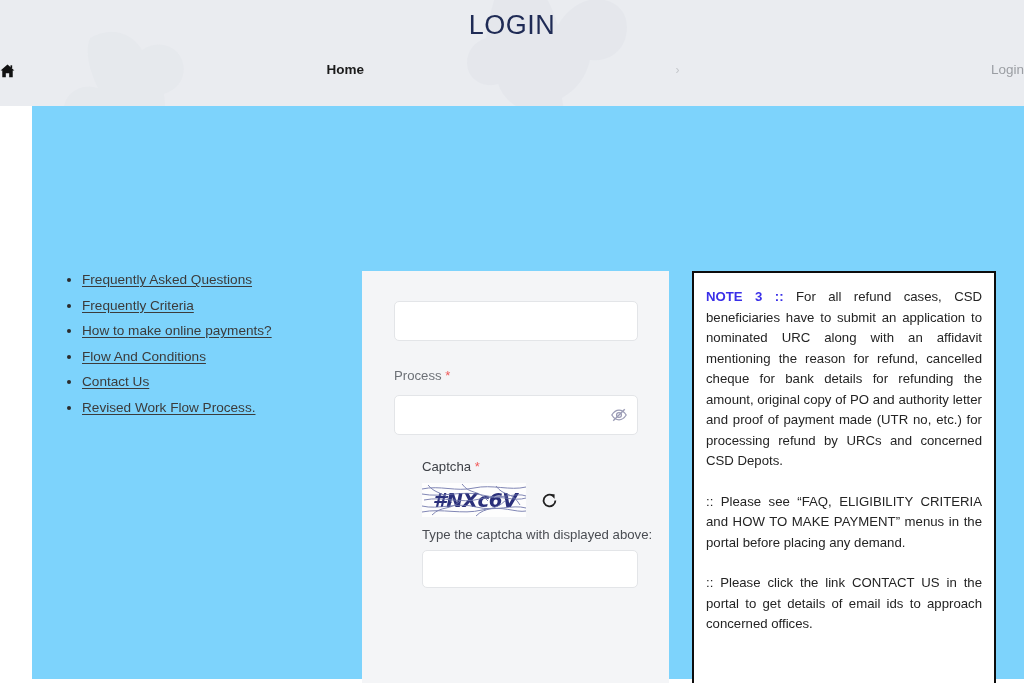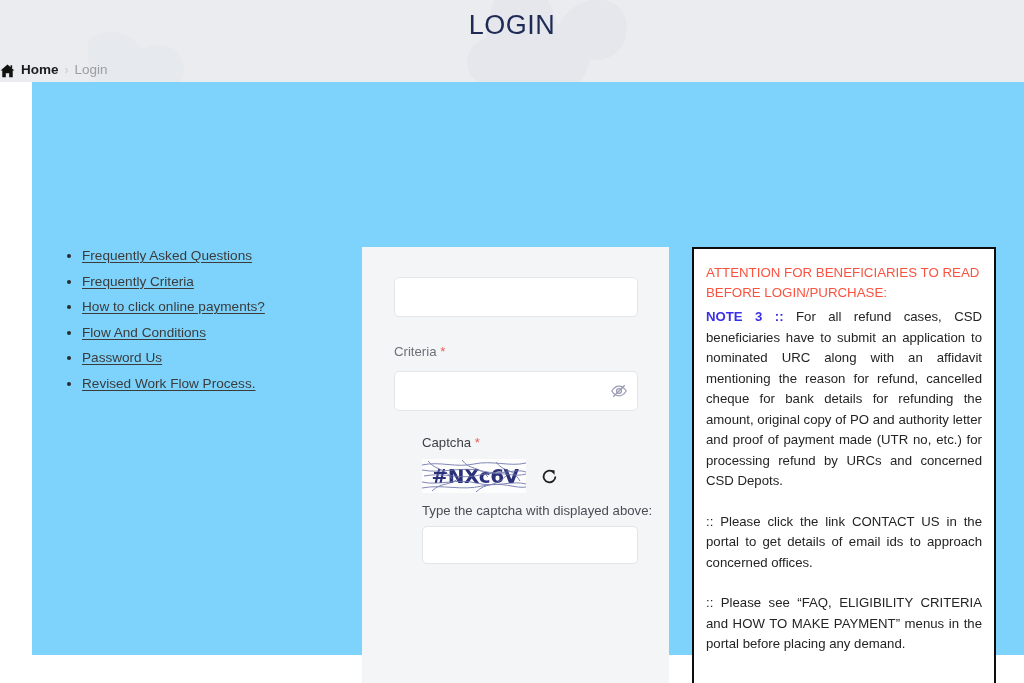--- a/index.html
+++ b/index.html
@@ -8,21 +8,21 @@
     width: 1024px; height: 683px;
     background: #ffffff;
     font-family: "Liberation Sans", sans-serif;
     overflow: hidden;
   }
 
   
   .page-header {
     position: relative;
     width: 1024px;
-    height: 82px;
+    height: 106px;
     background: #eaecf0;
     overflow: hidden;
   }
   .header-watermark {
     position: absolute;
     top: -30px; left: 390px;
     width: 300px; height: 200px;
     opacity: 0.45;
     pointer-events: none;
   }
@@ -45,21 +45,21 @@
     letter-spacing: 0.5px;
     color: #1f2b55;
     margin: 0;
     line-height: 34px;
   }
   .breadcrumb {
     margin-top: 20px;
     font-size: 13.5px;
     display: flex;
     align-items: center;
-    justify-content: flex-start;
+    justify-content: space-between;
     gap: 6px;
     line-height: 16px;
   }
   .breadcrumb .home-icon {
     display: inline-block;
     width: 15px; height: 14px;
     position: relative;
     top: 1px;
   }
   .crumb-home {
@@ -166,20 +166,21 @@
     background: #fdfdfd;
     overflow: hidden;
   }
   .captcha-text {
     position: absolute;
     left: 3px; top: 4px;
     width: 100px;
     text-align: center;
     font-family: "DejaVu Sans", sans-serif;
     font-weight: bold;
+    font-style: italic;
     font-size: 20px;
     letter-spacing: -0.5px;
     color: #2a2f7a;
     line-height: 26px;
     z-index: 2;
   }
   .captcha-noise { position: absolute; left: 0; top: 0; z-index: 3; }
   .refresh-icon { width: 19px; height: 19px; cursor: pointer; }
   .captcha-hint {
     color: #4a4d53;
@@ -273,40 +274,40 @@
 <div class="content">
 
   <ul class="link-list">
     <li>
       <a href="#">Frequently Asked Questions</a>
     </li>
     <li>
       <a href="#">Frequently Criteria</a>
     </li>
     <li>
-      <a href="#">How to click online payments?</a>
+      <a href="#">How to make online payments?</a>
     </li>
     <li>
       <a href="#">Flow And Conditions</a>
     </li>
     <li>
-      <a href="#">Password Us</a>
+      <a href="#">Contact Us</a>
     </li>
     <li>
       <a href="#">Revised Work Flow Process.</a>
     </li>
   </ul>
 
   <div class="login-panel">
 
     <input class="text-input" type="text" placeholder="" style="">
 
     <div class="gap-lg"></div>
 
-    <p class="field-label"><span>Criteria</span> <span class="req">*</span></p>
+    <p class="field-label"><span>Process</span> <span class="req">*</span></p>
     <div class="password-wrap">
       <input class="text-input" type="password" placeholder="" style="">
       <span class="eye-off-icon">
         <svg viewBox="0 0 20 20" width="18" height="18">
           <path d="M2 10 C4.5 6 7.2 4.6 10 4.6 C12.8 4.6 15.5 6 18 10 C15.5 14 12.8 15.4 10 15.4 C7.2 15.4 4.5 14 2 10 Z" fill="none" stroke="#9a9bb5" stroke-width="1.4"></path>
           <circle cx="10" cy="10" r="2.7" fill="none" stroke="#9a9bb5" stroke-width="1.4"></circle>
           <line x1="3.6" y1="16.4" x2="16.4" y2="3.6" stroke="#9a9bb5" stroke-width="1.5"></line>
         </svg>
       </span>
     </div>
@@ -344,19 +345,18 @@
       <p class="captcha-hint">Type the captcha with displayed above:</p>
       <input class="captcha-input" type="text" placeholder="" style="">
     </div>
 
     
 
     
   </div>
 
   <div class="notice-panel">
-    <p class="notice-heading">ATTENTION FOR BENEFICIARIES TO READ BEFORE LOGIN/PURCHASE:</p>
     <p class="notice-body"><span class="note-tag">NOTE 3 ::</span><span> For all refund cases, CSD beneficiaries have to submit an application to nominated URC along with an affidavit mentioning the reason for refund, cancelled cheque for bank details for refunding the amount, original copy of PO and authority letter and proof of payment made (UTR no, etc.) for processing refund by URCs and concerned CSD Depots.</span></p>
+    <p class="notice-para">:: Please see “FAQ, ELIGIBILITY CRITERIA and HOW TO MAKE PAYMENT” menus in the portal before placing any demand.</p>
     <p class="notice-para">:: Please click the link CONTACT US in the portal to get details of email ids to approach concerned offices.</p>
-    <p class="notice-para">:: Please see “FAQ, ELIGIBILITY CRITERIA and HOW TO MAKE PAYMENT” menus in the portal before placing any demand.</p>
   </div>
 
 </div>
 
 </body></html>

